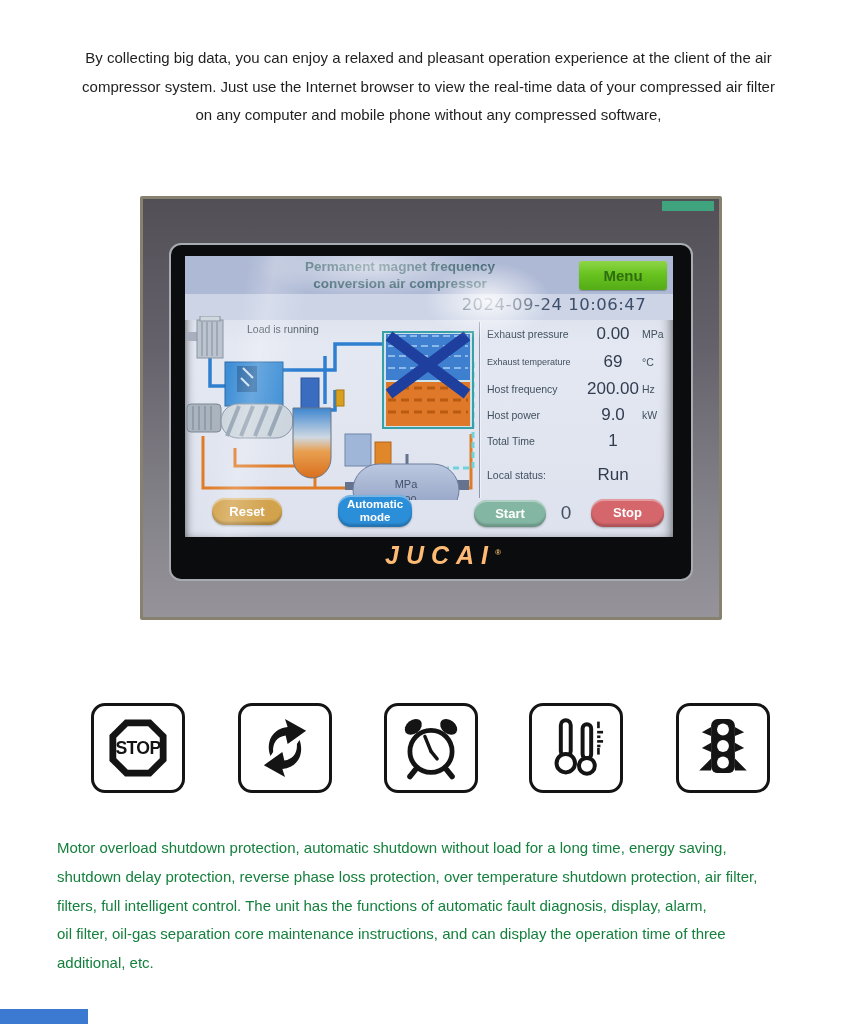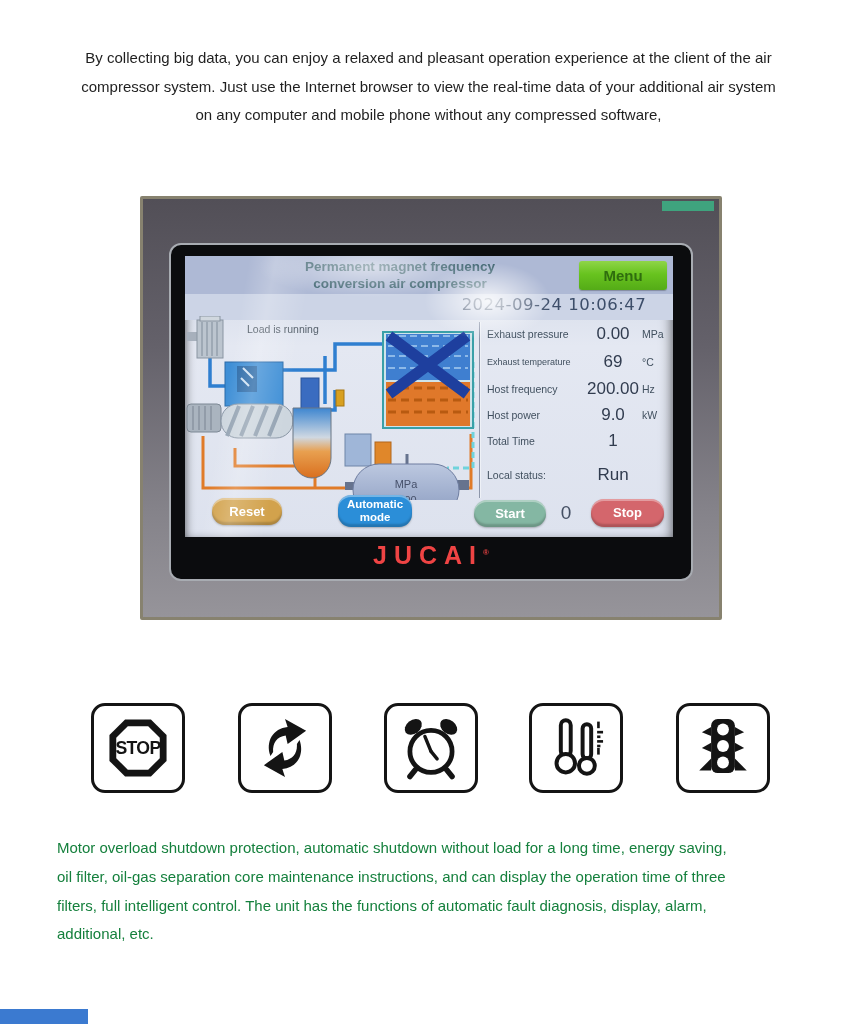--- a/index.html
+++ b/index.html
@@ -13,22 +13,22 @@
   .outro{top:834px;left:57px;width:780px;text-align:left;color:#15803d;
          font-size:15px;line-height:28.8px;}
 
   
   .photo{left:140px;top:196px;width:582px;height:424px;border:3px solid #87826f;
          border-radius:2px;background:linear-gradient(180deg,#524f57 0%,#64616a 35%,#85838a 75%,#96949a 100%);
          box-sizing:border-box;}
   .green-tab{right:5px;top:2px;width:52px;height:10px;background:#3fa37e;}
   .screen-frame{left:26px;top:44px;width:524px;height:338px;background:#0b0c0e;
          border:2px solid #a8acb2;border-radius:12px;box-sizing:border-box;}
-  .logo{left:0;bottom:9px;width:100%;text-align:center;color:#ef4444;
-        font-size:25px;font-weight:800;letter-spacing:7px;}
+  .logo{left:12px;bottom:9px;width:100%;text-align:center;color:#fdba74;
+        font-size:25px;font-weight:800;letter-spacing:7px;font-style:italic;}
   .logo sup{font-size:8px;letter-spacing:0;}
 
   
   .screen{left:14px;top:11px;width:488px;height:281px;
           background:linear-gradient(180deg,#c3cde0 0%,#d8deeb 13%,#e4e8f2 32%,#dde2ee 100%);
           overflow:hidden;box-shadow:inset 6px 0 10px -5px rgba(0,0,0,.5),
           inset -8px 0 12px -6px rgba(0,0,0,.5), inset 0 5px 9px -5px rgba(0,0,0,.45);}
   .hmi-header{left:0;top:0;width:488px;height:38px;background:#aeb9d5;}
   .hmi-title{left:40px;top:3px;width:350px;text-align:center;color:#3e6470;
              font-size:13.5px;line-height:16.5px;font-weight:600;}
@@ -73,21 +73,21 @@
 
   .footer-bar{left:0;top:1009px;width:88px;height:15px;background:#3b7ad0;}
 </style>
 </head>
 <body>
 
 <div id="canvas">
 
   <div class="abs intro">
     <div>By collecting big data, you can enjoy a relaxed and pleasant operation experience at the client of the air</div>
-    <div>compressor system. Just use the Internet browser to view the real-time data of your additional air system</div>
+    <div>compressor system. Just use the Internet browser to view the real-time data of your compressed air filter</div>
     <div>on any computer and mobile phone without any compressed software,</div>
   </div>
 
   <div class="abs photo">
     <div class="abs green-tab"></div>
 
     <div class="abs screen-frame">
 
       <div class="abs screen">
 
@@ -296,19 +296,20 @@
           <polygon points="68,66 86,84 68,84"></polygon>
       </g>
       <circle cx="50" cy="22" r="9" fill="#ffffff"></circle>
       <circle cx="50" cy="47" r="9" fill="#ffffff"></circle>
       <circle cx="50" cy="72" r="9" fill="#ffffff"></circle>
     </svg>
   </div>
 
   <div class="abs outro">
     <div>Motor overload shutdown protection, automatic shutdown without load for a long time, energy saving,</div>
+    <div>shutdown delay protection, reverse phase loss protection, over temperature shutdown protection, air filter,</div>
+    <div>filters, full intelligent control. The unit has the functions of automatic fault diagnosis, display, alarm,</div>
     <div>oil filter, oil-gas separation core maintenance instructions, and can display the operation time of three</div>
-    <div>filters, full intelligent control. The unit has the functions of automatic fault diagnosis, display, alarm,</div>
     <div>additional, etc.</div>
   </div>
 
   <div class="abs footer-bar"></div>
 </div>
 
 </body></html>

